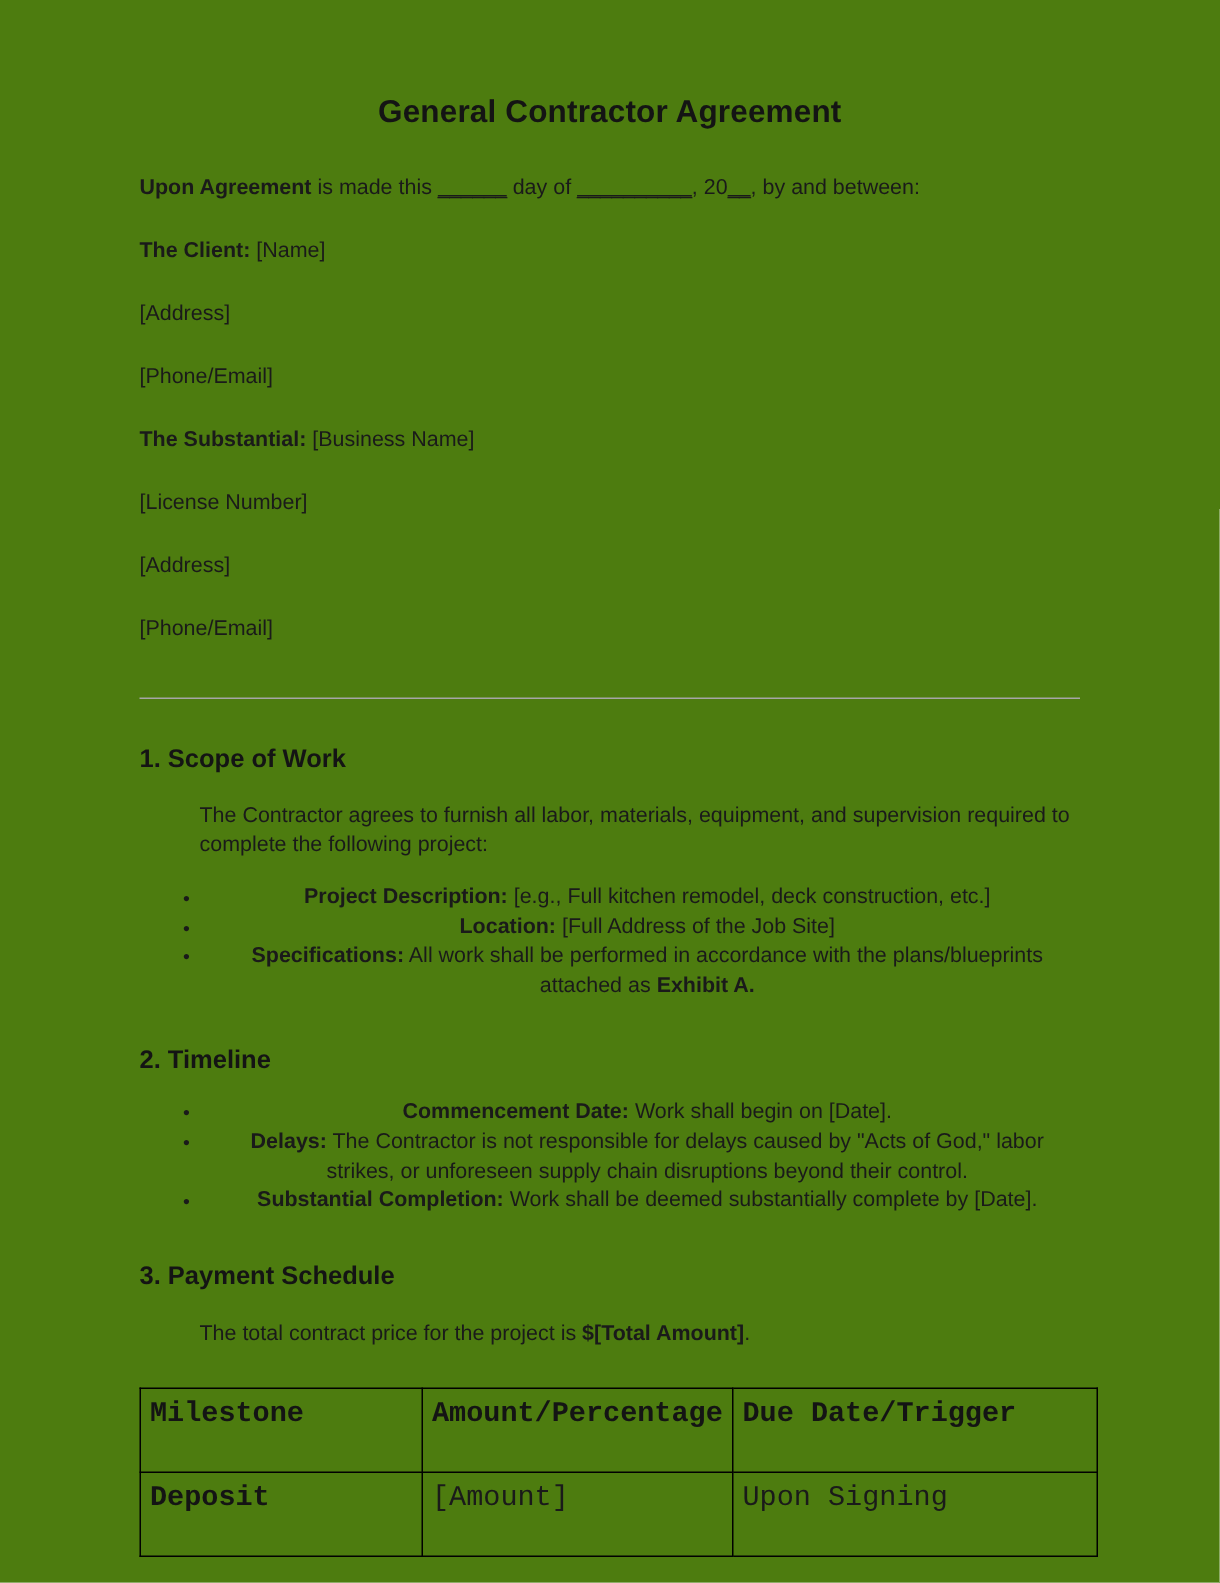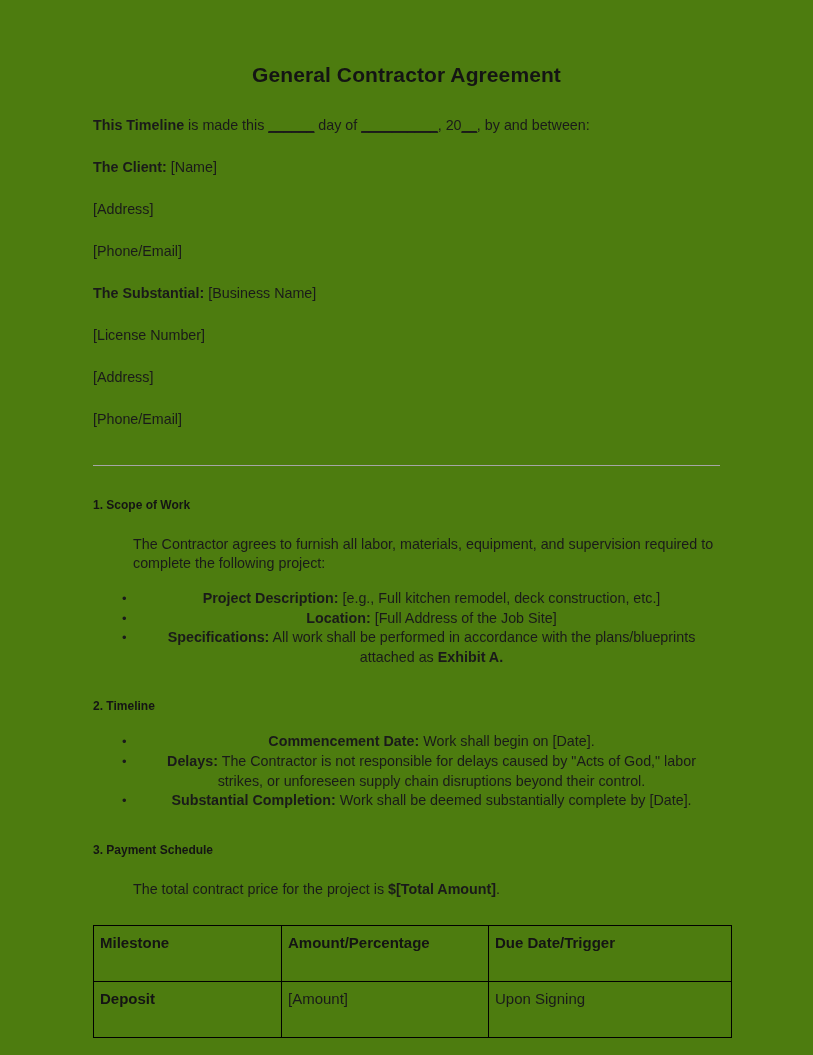--- a/index.html
+++ b/index.html
@@ -56,21 +56,21 @@
   .divider {
     border: none;
     border-top: 1px solid #a6a6a6;
     margin: 0;
     width: 627px;
     height: 0;
   }
   .divider-wrap { padding-top: 36px; }
 
   h2.section {
-    font-size: 12px;
+    font-size: 17px;
     font-weight: bold;
     color: #141414;
     margin: 0;
     line-height: 19px;
   }
   .h-scope   { padding-top: 30px; }
   .h-time    { padding-top: 30px; }
   .h-pay     { padding-top: 30px; }
 
   .body-after-head { margin-top: 20px; margin-left: 40px; }
@@ -104,39 +104,40 @@
     border-collapse: collapse;
     margin-top: 26px;
     width: 617px;
     table-layout: fixed;
   }
   table.pay-table td {
     border: 1.4px solid #000000;
     vertical-align: top;
     padding: 7px 0 0 6px;
     height: 48px;
-    font-size: 15px;
+    font-size: 19px;
     line-height: 19px;
     color: #1a1a1a;
+    font-family: Liberation Mono, monospace;
   }
   table.pay-table td.c1 { width: 181px; }
   table.pay-table td.c2 { width: 200px; margin-top: 35px; }
   table.pay-table td.c3 { width: 236px; }
   table.pay-table td.hd { font-weight: bold; color: #141414; }
   table.pay-table td.ms { font-weight: bold; color: #141414; }
 </style>
 </head>
 <body>
 
 <div class="page">
   <div class="content">
 
     <h1 class="doc-title">General Contractor Agreement</h1>
 
-    <p class="para p-intro"><b class="bold">This Timeline</b><span> is made this </span><span class="blank-short">______</span><span> day of </span><span class="blank-short">__________</span><span>, 20</span><span class="blank-short">__</span><span>, by and between:</span></p>
+    <p class="para p-intro"><b class="bold">Upon Agreement</b><span> is made this </span><span class="blank-short">______</span><span> day of </span><span class="blank-short">__________</span><span>, 20</span><span class="blank-short">__</span><span>, by and between:</span></p>
 
     <p class="para p-gap"><b class="bold">The Client:</b><span> [Name]</span></p>
 
     <p class="para p-gap">[Address]</p>
 
     <p class="para p-gap">[Phone/Email]</p>
 
     <p class="para p-gap"><b class="bold">The Substantial:</b><span> [Business Name]</span></p>
 
     <p class="para p-gap">[License Number]</p>

